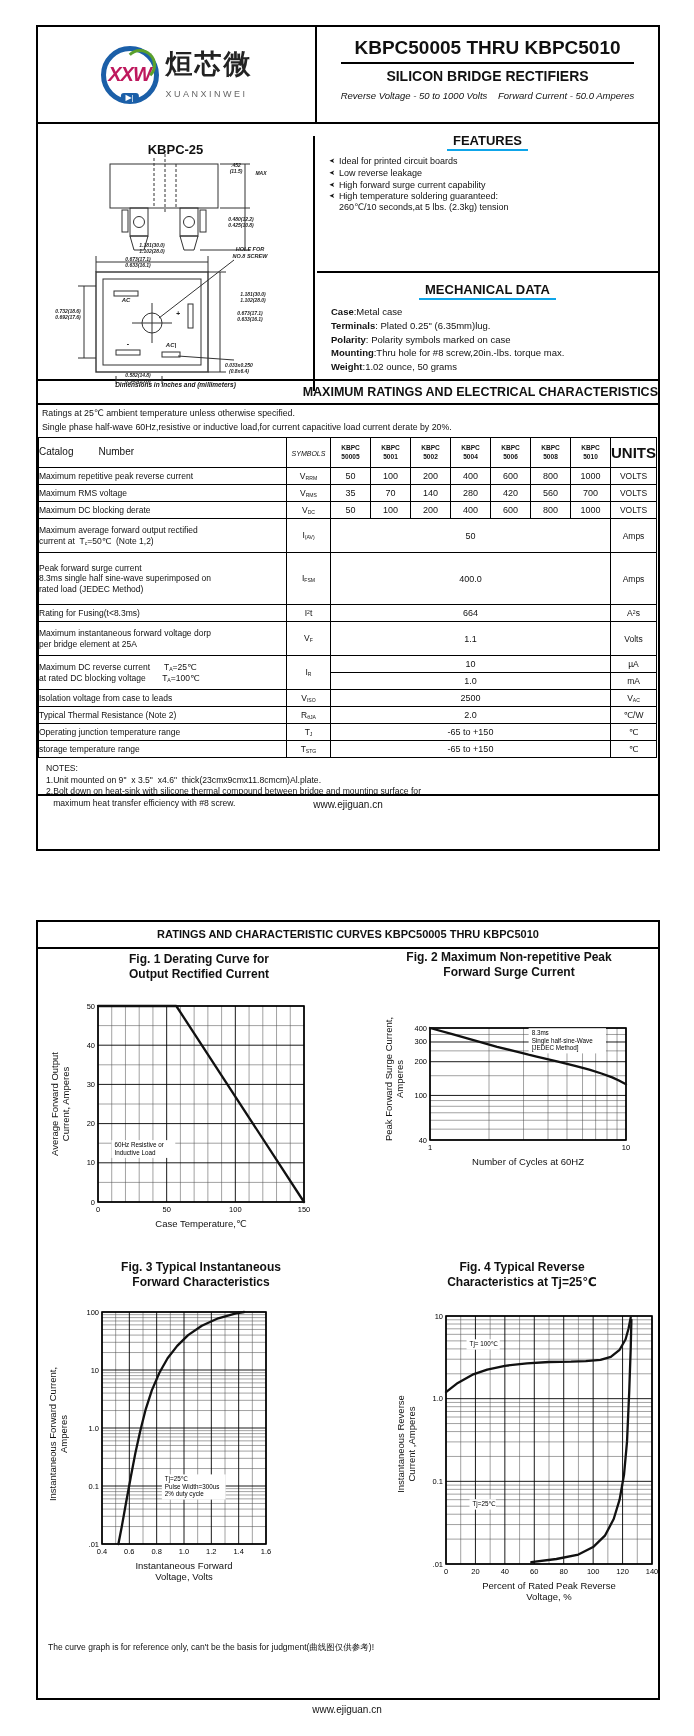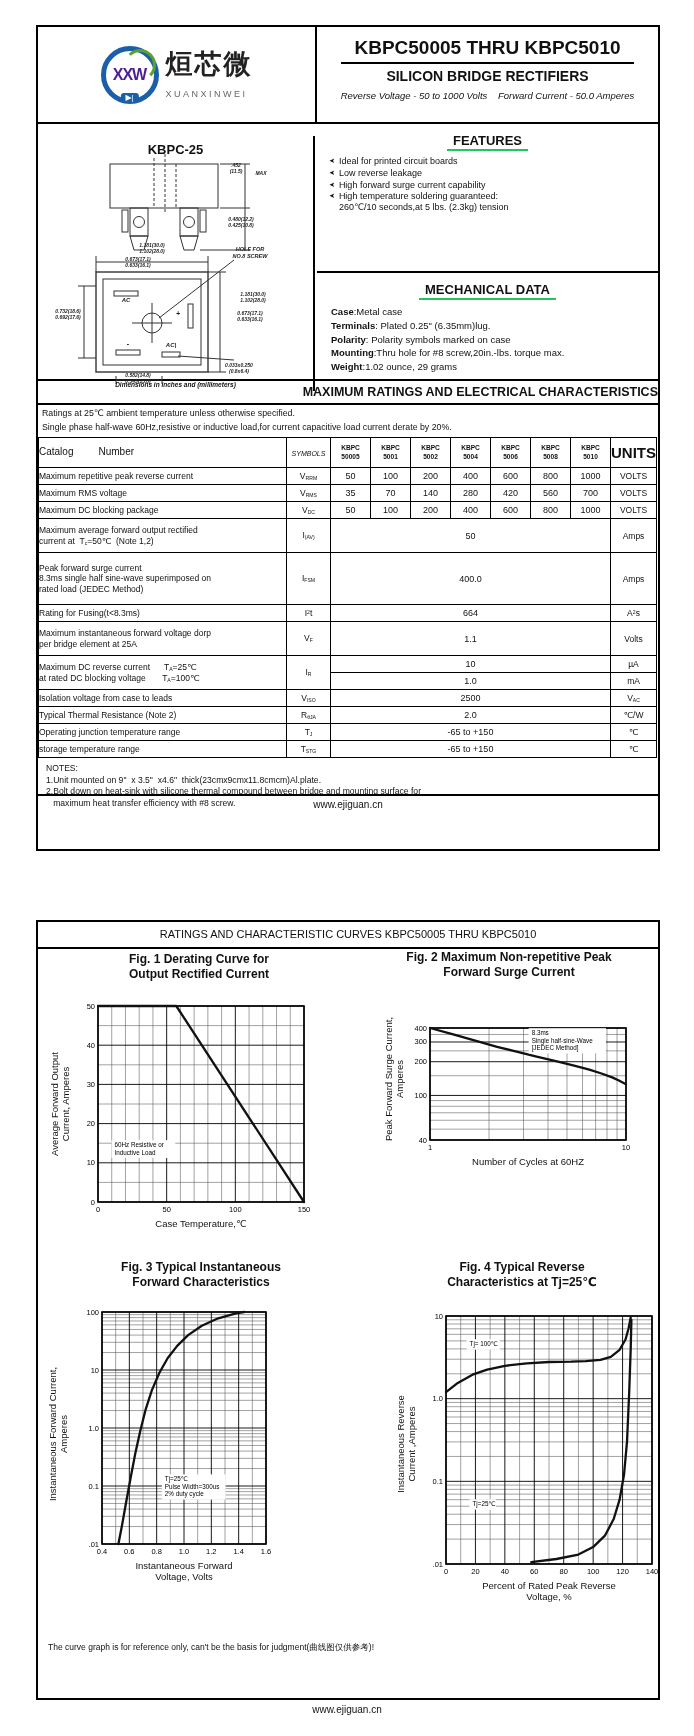--- a/index.html
+++ b/index.html
@@ -8,21 +8,21 @@
   .page{position:absolute;left:36px;width:620px;border:2px solid #000;background:#fff;}
   .p1{top:25px;height:822px;}
   .p2{top:920px;height:776px;}
 
   
   .p1h{position:relative;height:95px;border-bottom:2px solid #000;}
   .logo-cell{position:absolute;left:0;top:0;width:277px;height:95px;border-right:2px solid #000;
              display:flex;align-items:center;justify-content:center;gap:7px;}
   .logo-circle{position:relative;width:58px;height:58px;border-radius:50%;border:5px solid #1b5fa8;
                display:flex;align-items:center;justify-content:center;box-sizing:border-box;}
-  .logo-circle .xxw{font-weight:bold;color:#4c1d95;font-size:16px;letter-spacing:-1px;}
+  .logo-circle .xxw{font-weight:bold;font-style:italic;color:#be185d;font-size:20px;letter-spacing:-1px;}
   .logo-arc{position:absolute;right:-2px;top:-2px;width:26px;height:26px;border-radius:50%;
             border:3px solid transparent;border-top-color:#5aa02c;border-right-color:#5aa02c;}
   .logo-diode{position:absolute;bottom:-4px;left:50%;transform:translateX(-50%);
               background:#1b5fa8;color:#fff;font-size:8px;line-height:10px;padding:0 5px;border-radius:3px;white-space:nowrap;}
   .logo-cn{font-size:27px;font-weight:bold;color:#222;letter-spacing:2px;line-height:1;}
   .logo-en{font-size:9px;color:#666;letter-spacing:2.5px;margin-top:11px;}
   .title-cell{position:absolute;left:279px;top:0;width:341px;height:95px;text-align:center;}
   .t1{font-size:19px;font-weight:bold;margin-top:10px;}
   .t-rule{width:86%;margin:3px auto 4px;border-bottom:2px solid #000;}
   .t2{font-size:14px;font-weight:bold;}
@@ -32,21 +32,21 @@
   .p1cols{position:relative;height:255px;border-bottom:2px solid #000;}
   .colL{position:absolute;left:0;top:0;width:277px;height:255px;border-right:2px solid #000;box-sizing:border-box;margin-top:12px;}
   .pkg-name{text-align:center;font-weight:bold;font-size:13px;margin-top:6px;}
   .pkg-art{position:absolute;left:0;top:0;width:277px;height:255px;}
   .pkl{position:absolute;transform:translateX(-50%);font-size:5px;line-height:1.25;white-space:pre;
        text-align:center;font-style:italic;font-weight:bold;color:#222;}
   .pkg-cap{position:absolute;bottom:3px;width:100%;text-align:center;font-size:6.5px;font-style:italic;font-weight:bold;}
   .colR{position:absolute;left:279px;top:0;width:341px;height:255px;}
   .feat-sec{height:147px;border-bottom:2px solid #000;overflow:hidden;}
   .sec-h{text-align:center;margin:7px 0 5px;}
-  .shx{display:inline-block;font-weight:bold;font-size:13px;border-bottom:2px solid #22c55e;padding:0 6px 1px;}
+  .shx{display:inline-block;font-weight:bold;font-size:13px;border-bottom:2px solid #0ea5e9;padding:0 6px 1px;}
   .feat{display:flex;gap:4px;margin:1px 0 1px 12px;}
   .fbul{display:inline-block;transform:scaleX(-1);font-size:7px;margin-top:1px;}
   .ftx{white-space:pre-line;font-size:9px;line-height:1.2;}
   .mrow{font-size:9.5px;line-height:1.45;margin-left:14px;}
   .mrow b{font-size:9.5px;}
 
   
   .ratings-bar{height:22px;line-height:22px;text-align:right;font-weight:bold;font-size:12.5px;border-bottom:2px solid #000;}
   .rat-notes{height:30px;padding:2px 0 0 4px;font-size:8.8px;line-height:1.55;}
   table.rt{border-collapse:collapse;table-layout:fixed;width:618px;margin:0;}
@@ -60,21 +60,21 @@
   td.cp{font-size:6.6px;font-weight:bold;text-align:center;line-height:1.25;}
   td.hu{font-size:15px;font-weight:bold;text-align:center;}
   sub{font-size:60%;vertical-align:-0.25em;}
   sup{font-size:60%;vertical-align:0.4em;}
   .notes-block{padding:5px 8px;font-size:8.6px;line-height:1.35;}
   .notes-block div{white-space:pre;}
   .p1foot-line{position:absolute;left:0;right:0;top:767px;border-top:2px solid #000;}
   .p1foot{position:absolute;top:772px;width:100%;text-align:center;font-size:10px;}
 
   
-  .p2h{height:25px;line-height:25px;text-align:center;font-weight:normal;font-size:11px;border-bottom:2px solid #000;}
+  .p2h{height:25px;line-height:25px;text-align:center;font-weight:bold;font-size:11px;border-bottom:2px solid #000;}
   .fig-title{position:absolute;text-align:center;font-weight:bold;font-size:12px;line-height:1.25;}
   .xlab{position:absolute;text-align:center;font-size:9.5px;line-height:1.2;}
   .ylab{position:absolute;transform:rotate(-90deg);transform-origin:0 0;text-align:center;font-size:9.5px;line-height:1.12;}
   svg.chart{position:absolute;}
   svg text{font-family:"Liberation Sans","DejaVu Sans",sans-serif;fill:#000;}
   .disclaimer{position:absolute;left:10px;top:720px;font-size:8.5px;}
   .p2foot{position:absolute;top:1704px;width:694px;text-align:center;font-size:10px;}
 </style>
 </head>
 <body>
@@ -205,21 +205,21 @@
               </div>
             </div>
         </div>
         <div class="mech-sec">
           <div class="sec-h"><span class="shx">MECHANICAL DATA</span></div>
           <div>
               <div class="mrow"><b>Case</b><span>:Metal case</span></div>
               <div class="mrow"><b>Terminals</b><span>: Plated 0.25"   (6.35mm)lug.</span></div>
               <div class="mrow"><b>Polarity</b><span>: Polarity symbols marked on case</span></div>
               <div class="mrow"><b>Mounting</b><span>:Thru hole for #8 screw,20in.-lbs. torque max.</span></div>
-              <div class="mrow"><b>Weight</b><span>:1.02 ounce, 29 grams</span></div>
+              <div class="mrow"><b>Weight</b><span>:1.02 ounce, 50 grams</span></div>
             </div>
         </div>
       </div>
     </div>
 
     <div class="ratings-bar">MAXIMUM RATINGS AND ELECTRICAL CHARACTERISTICS</div>
     <div class="rat-notes">
       <div>Ratings at 25℃ ambient temperature unless otherwise specified.</div>
       <div>Single phase half-wave 60Hz,resistive or inductive load,for current capacitive load current derate by 20%.</div>
     </div>
@@ -268,21 +268,21 @@
             <td class="cv">35</td>
             <td class="cv">70</td>
             <td class="cv">140</td>
             <td class="cv">280</td>
             <td class="cv">420</td>
             <td class="cv">560</td>
             <td class="cv">700</td>
             <td class="cu">VOLTS</td>
           </tr>
           <tr style="height:17px">
-            <td class="cl">Maximum DC blocking package</td>
+            <td class="cl">Maximum DC blocking derate</td>
             <td class="cs">V<sub>DC</sub></td>
             <td class="cv">50</td>
             <td class="cv">100</td>
             <td class="cv">200</td>
             <td class="cv">400</td>
             <td class="cv">600</td>
             <td class="cv">800</td>
             <td class="cv">1000</td>
             <td class="cu">VOLTS</td>
           </tr>

